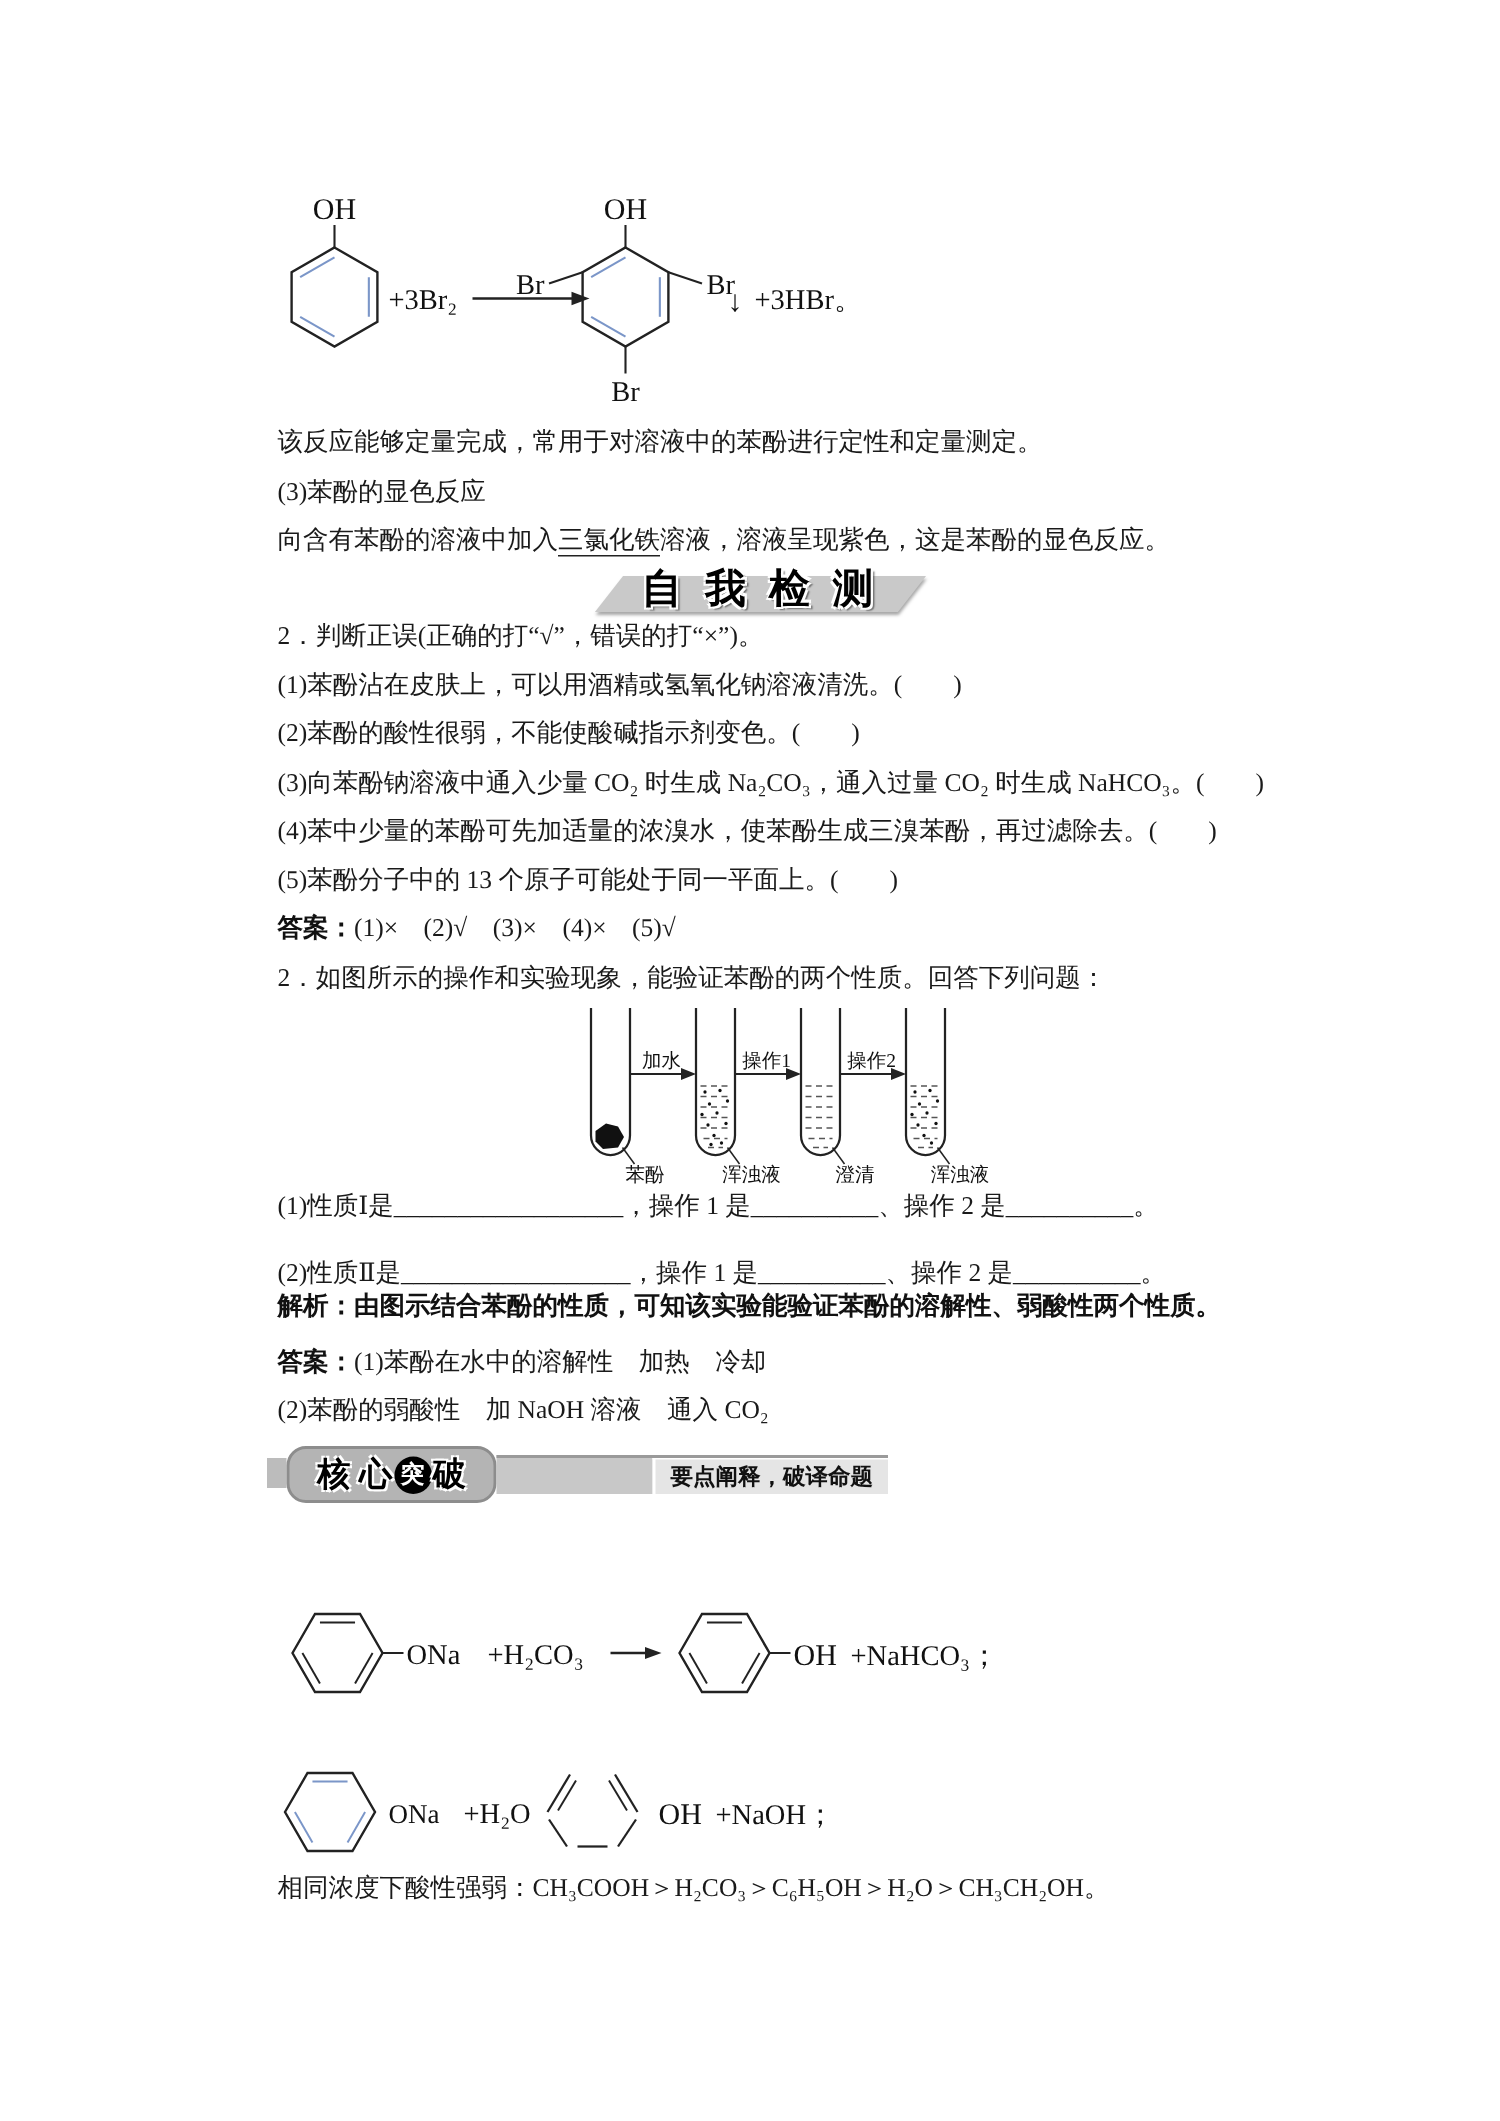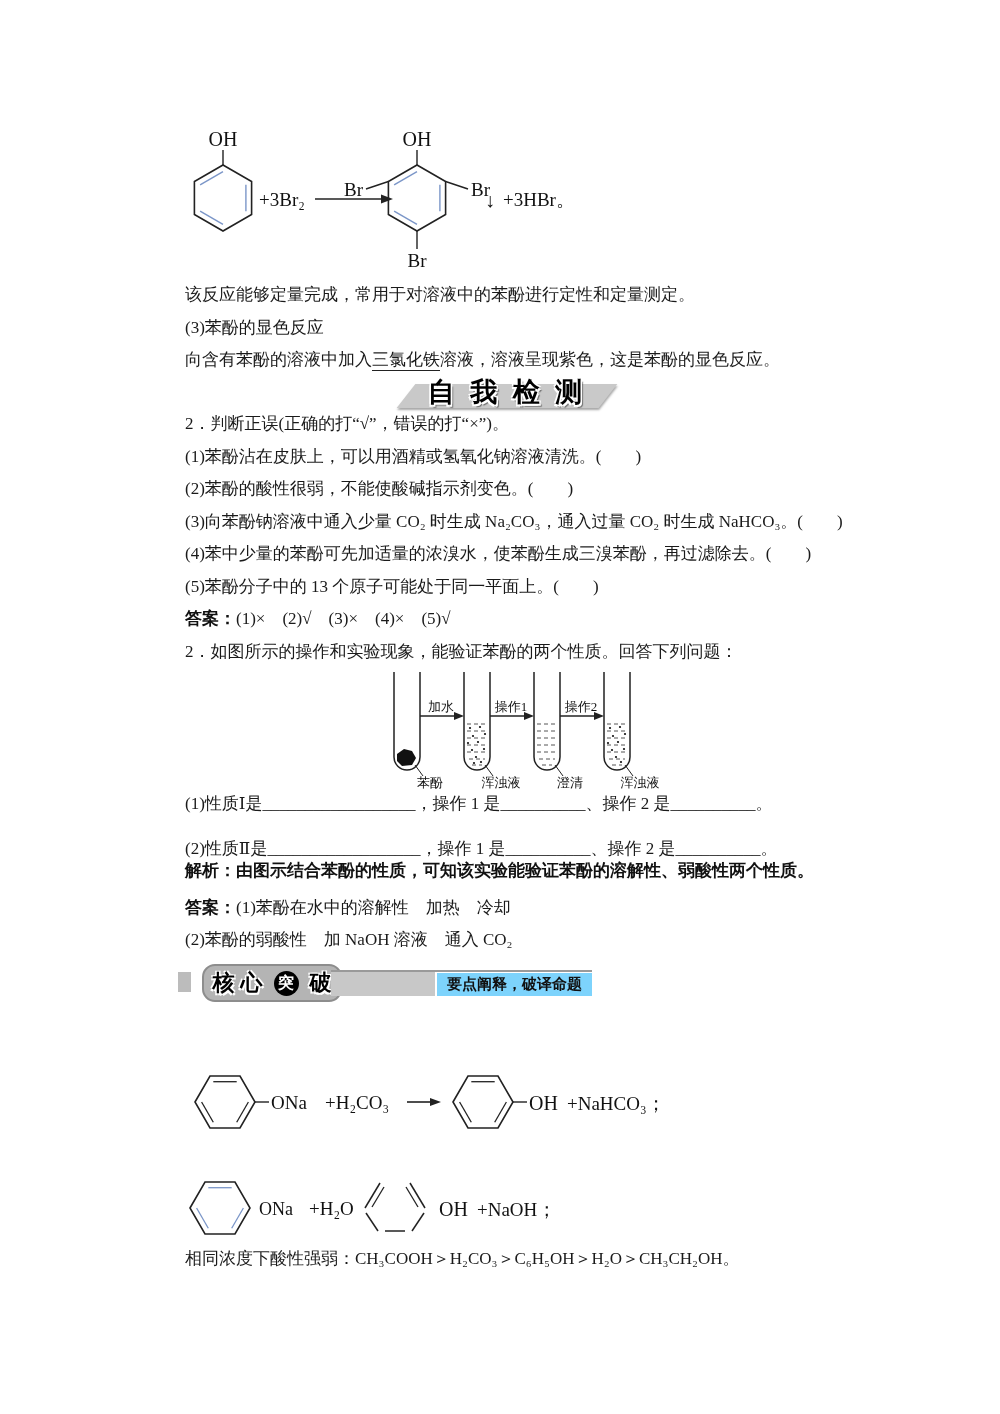--- a/index.html
+++ b/index.html
@@ -12,30 +12,30 @@
   .blank{letter-spacing:0;}
   
   .pbanner{position:absolute;left:404px;width:206px;height:32px;text-align:center;}
   .pbanner-bg{position:absolute;left:2px;right:2px;top:10px;bottom:-2px;background:#c9c9c9;
               transform:skewX(-38deg);box-shadow:2px 2px 2px rgba(0,0,0,0.35);}
   .pbanner-txt{position:relative;font-size:27px;letter-spacing:4px;color:#000;
      text-shadow:-1.5px -1.5px 0 #fff,1.5px -1.5px 0 #fff,-1.5px 1.5px 0 #fff,1.5px 1.5px 0 #fff,2.5px 2.5px 1px rgba(0,0,0,0.45);}
   
   .core{position:absolute;left:178px;top:964px;width:414px;height:38px;}
   .core-sq{position:absolute;left:0;top:8px;width:13px;height:20px;background:#bcbcbc;}
-  .core-badge{position:absolute;left:24px;top:0;width:136px;height:34px;background:#b4b4b4;
-      border:2px solid #8d8d8d;border-radius:13px;display:flex;align-items:center;justify-content:center;gap:11px;}
+  .core-badge{position:absolute;left:13px;top:0;width:136px;height:34px;background:#b4b4b4;
+      border:2px solid #8d8d8d;border-radius:13px;display:flex;align-items:center;justify-content:center;gap:1px;}
   .core-ch{font-family:"Liberation Sans","DejaVu Sans",sans-serif;font-weight:bold;font-size:22px;color:#000;
       text-shadow:-1.5px -1.5px 0 #fff,1.5px -1.5px 0 #fff,-1.5px 1.5px 0 #fff,1.5px 1.5px 0 #fff;}
   .core-circle{width:25px;height:25px;border-radius:50%;background:#000;color:#fff;display:flex;
       align-items:center;justify-content:center;font-family:"Liberation Sans",sans-serif;
       font-weight:bold;font-size:16px;}
   .core-bar{position:absolute;left:153px;right:0;top:6px;height:24px;background:#c8c8c8;
       border-top:2px solid #9a9a9a;display:flex;justify-content:flex-end;align-items:stretch;}
-  .core-slogan{background:#7dd3fc;border-left:2px solid #fff;border-top:1px solid #fff;
+  .core-slogan{background:#e5e5e5;border-left:2px solid #fff;border-top:1px solid #fff;
       padding:0 10px;display:flex;align-items:center;
       font-family:"Liberation Sans","DejaVu Sans",sans-serif;font-weight:bold;font-size:15px;color:#111;}
   svg{position:absolute;}
   svg text{font-family:"Liberation Serif","DejaVu Serif",serif;fill:#111;}
 </style>
 </head>
 <body>
 
 <div id="page">
 

